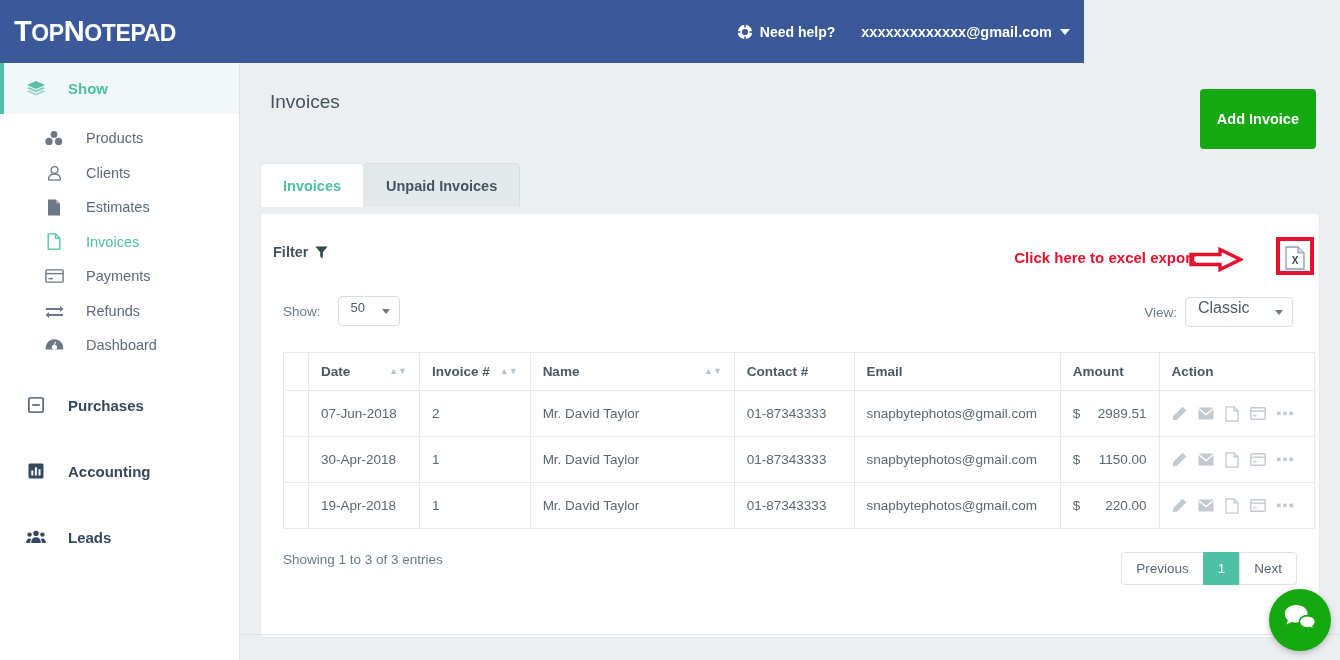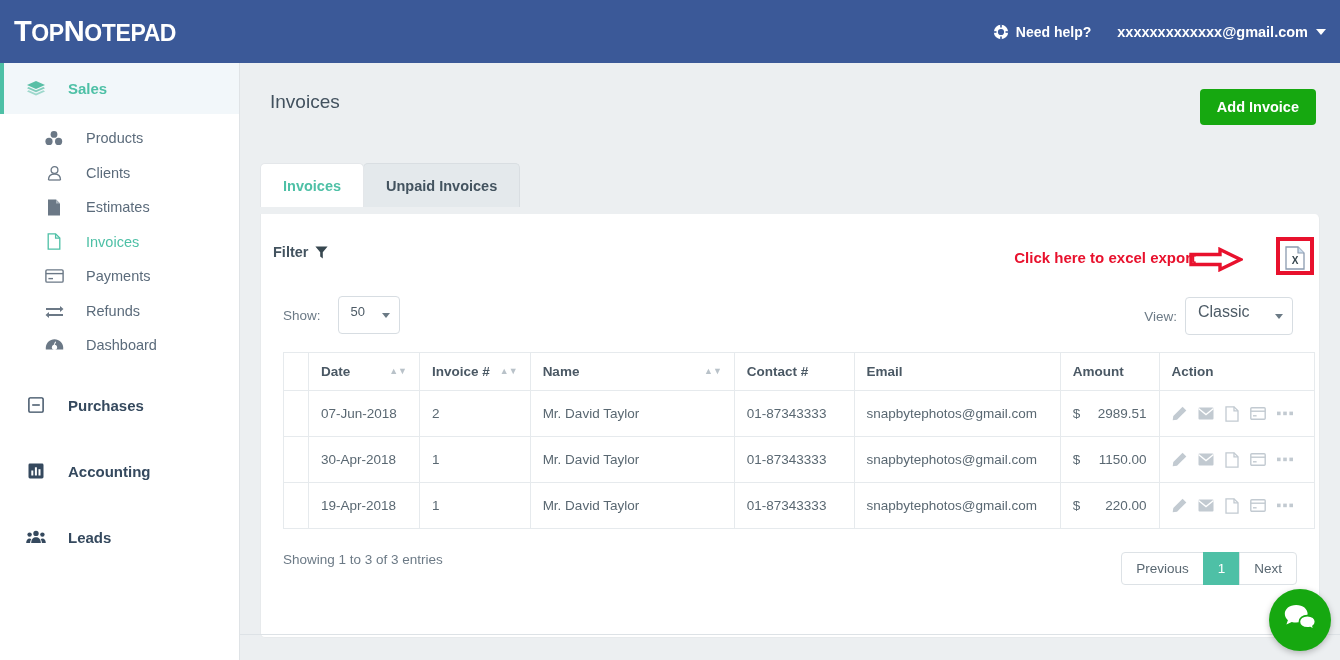--- a/index.html
+++ b/index.html
@@ -7,21 +7,21 @@
     margin: 0; padding: 0;
     width: 1340px; height: 660px;
     overflow: hidden;
     font-family: "Liberation Sans", sans-serif;
     background: #eceff1;
   }
   #app { position: relative; width: 1340px; height: 660px; background: #eceff1; }
 
   
   .topbar {
-    position: absolute; top: 0; left: 0; width: 1340px; height: 63px;
+    position: absolute; top: 0; left: 0; width: 1084px; height: 63px;
     background: #3b5998;
     display: flex; align-items: center; justify-content: space-between;
   }
   .logo {
     color: #ffffff;
     font-size: 29px;
     font-weight: bold;
     letter-spacing: -0.4px;
     padding-left: 14px;
     font-family: "Liberation Sans", sans-serif;
@@ -85,21 +85,21 @@
     background: #eceff1;
   }
   .page-title {
     position: absolute; top: 28px; left: 30px;
     font-size: 19px; color: #42515e; font-weight: normal;
   }
   .add-btn {
     position: absolute; top: 26px; right: 24px;
     background: #16a810; color: #ffffff;
     border: none; border-radius: 4px;
-    padding: 10px 17px;
+    padding: 22px 17px;
     font-size: 14.5px; font-weight: bold;
     font-family: "Liberation Sans", sans-serif;
     cursor: pointer;
   }
 
   
   .tabs {
     position: absolute; top: 100px; left: 20px;
     display: flex; align-items: flex-end;
   }
@@ -161,21 +161,21 @@
   }
   .view-row {
     position: absolute; top: 83px; right: 26px;
     display: flex; align-items: center; gap: 8px;
     font-size: 13.5px; color: #6c7a86;
   }
   .sel {
     position: relative;
     border: 1px solid #d7dde2; border-radius: 4px;
     background: #ffffff;
-    height: 38px; display: flex; align-items: center;
+    height: 30px; display: flex; align-items: center;
     padding: 0 26px 8px 12px;
     font-size: 13px; color: #4d5b66;
     cursor: pointer;
     text-align: right;
   }
   .sel.w-show { width: 62px; justify-content: flex-start; }
   .sel.w-view { width: 108px; font-size: 16px; }
   .sel .sel-caret {
     position: absolute; right: 9px; top: 50%; margin-top: -2px;
     width: 0; height: 0;
@@ -291,21 +291,21 @@
   <div class="sidebar">
 
     <div class="nav-group-head active">
       <span class="ico">
         <svg width="20" height="17" viewBox="0 0 20 17">
           <path d="M10 1 L19 5 L10 9 L1 5 Z" fill="#59bfa6"></path>
           <path d="M10 10.3 L17.4 7 L19 8.2 L10 12.2 L1 8.2 L2.6 7 Z" fill="#59bfa6" opacity="0.75"></path>
           <path d="M10 13.4 L17.4 10.2 L19 11.4 L10 15.4 L1 11.4 L2.6 10.2 Z" fill="#59bfa6" opacity="0.55"></path>
         </svg>
       </span>
-      <span class="lbl">Sales</span>
+      <span class="lbl">Show</span>
     </div>
     <div class="nav-spacer-sm"></div>
 
     <div class="nav-item">
       <span class="ico">
         <svg width="18" height="16" viewBox="0 0 18 16" fill="#6b7886">
           <circle cx="9" cy="4.4" r="3.4"></circle>
             <circle cx="4" cy="11.4" r="3.6"></circle>
             <circle cx="13.6" cy="11.4" r="3.6"></circle>
         </svg>

